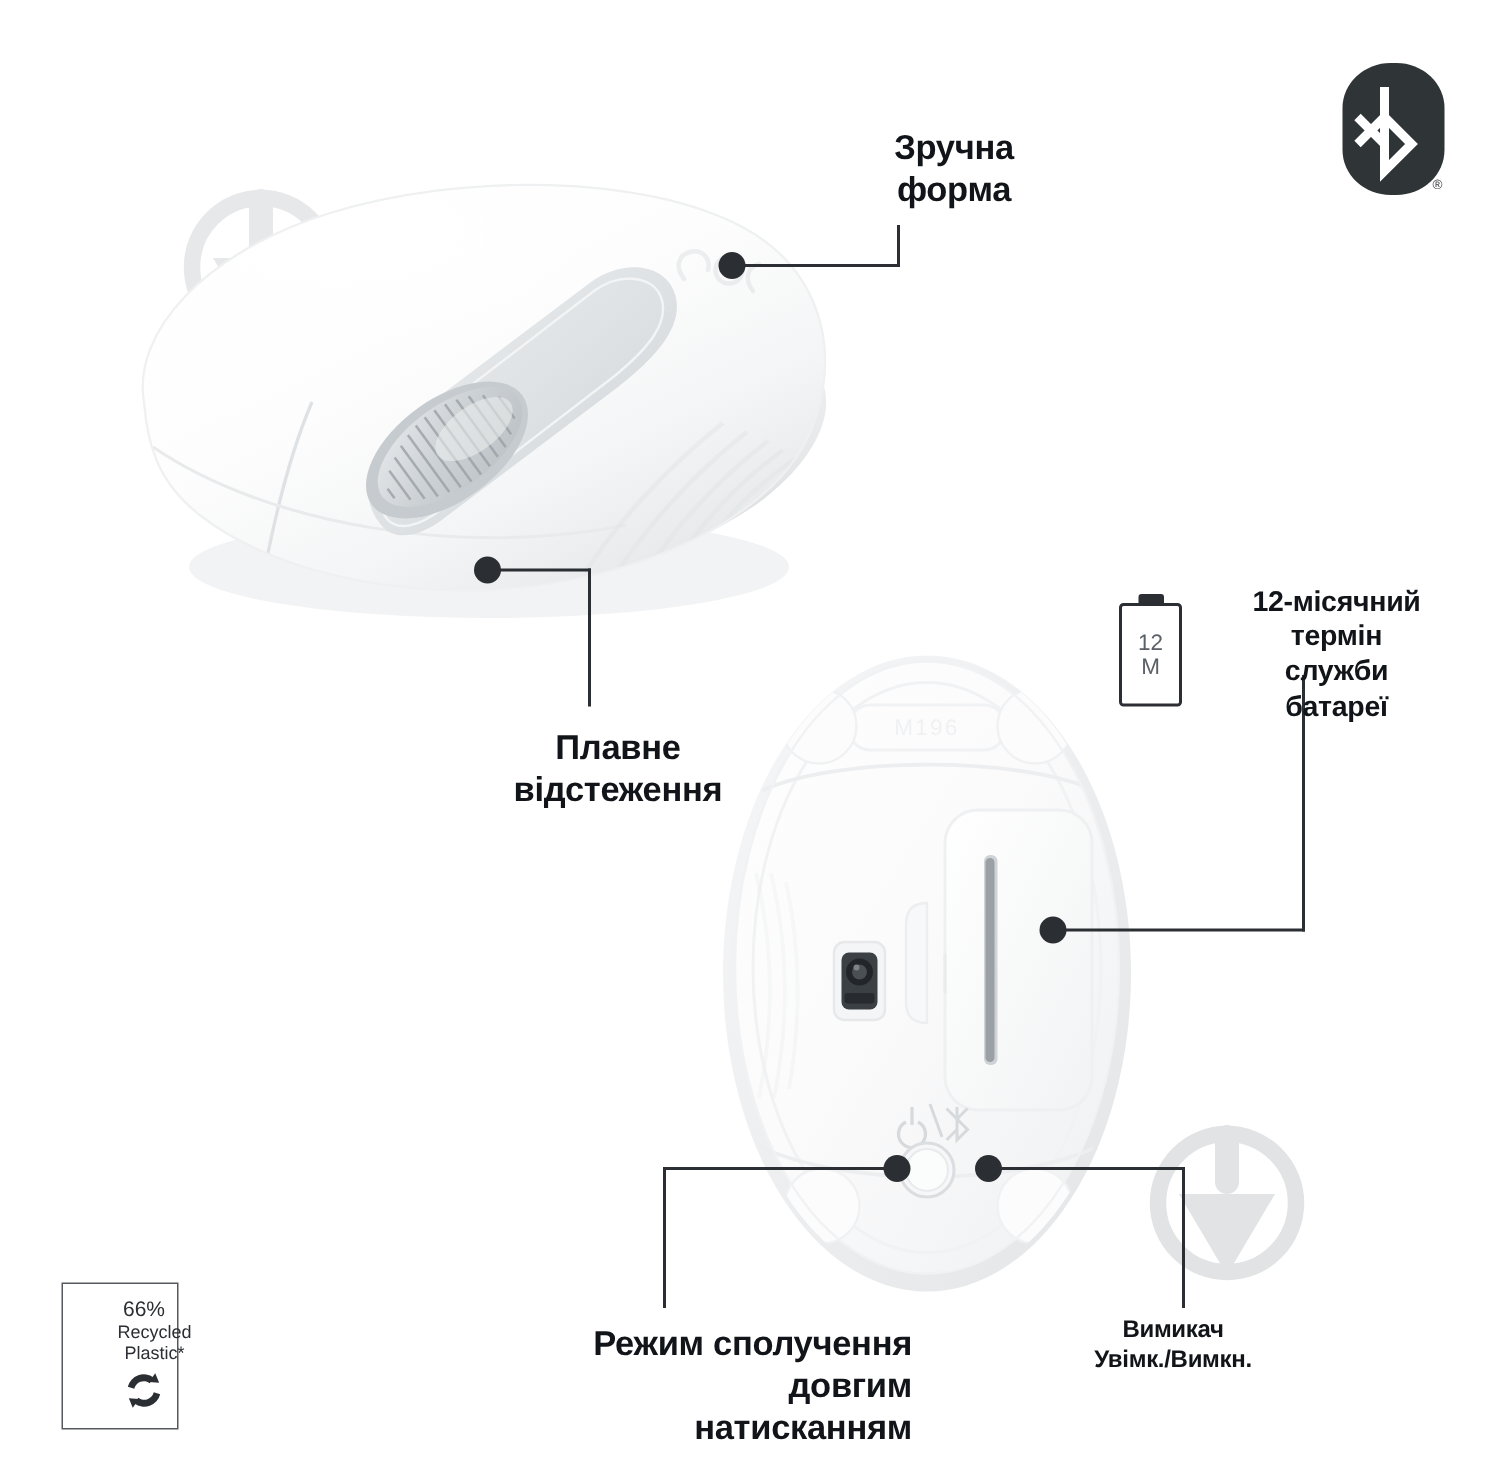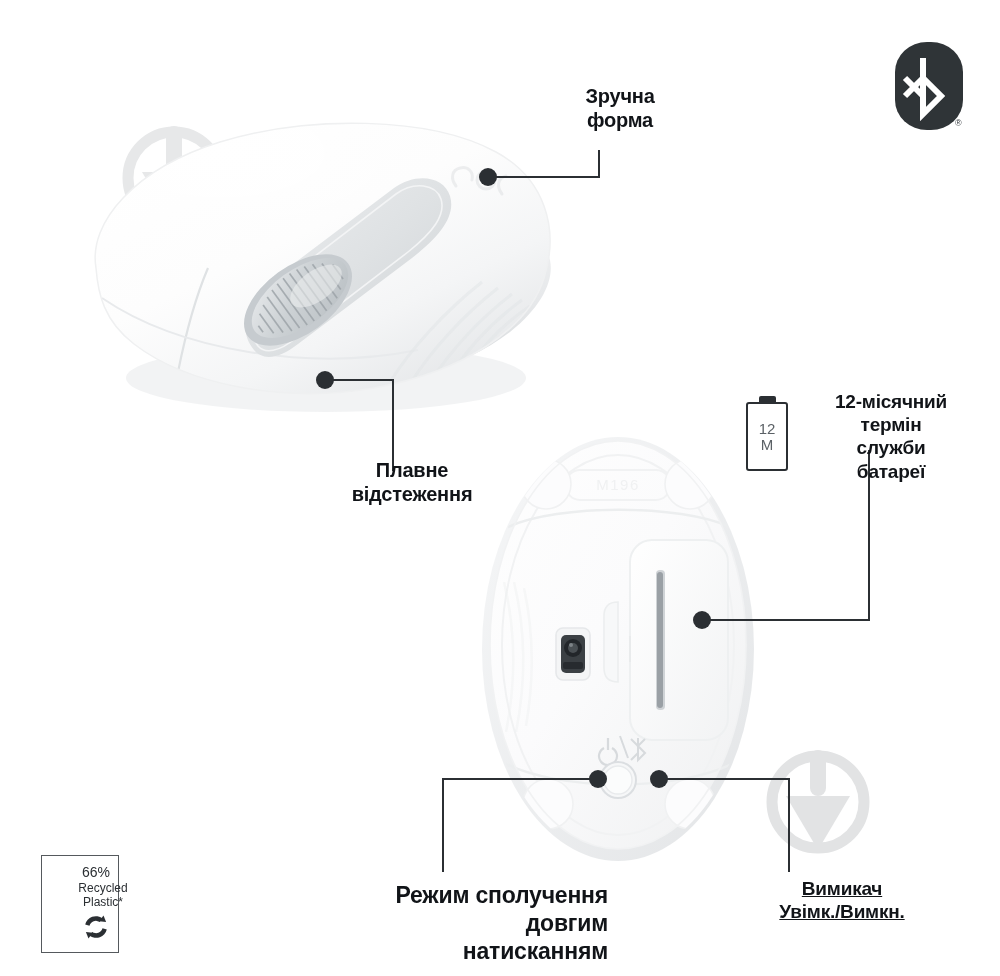--- a/index.html
+++ b/index.html
@@ -376,36 +376,36 @@
   <div class="lead-dot" style="left:693px; top:611px; width:18px; height:18px;"></div>
 
   <div class="lead-h" style="left:442px; top:778px; width:157px;"></div>
   <div class="lead-v" style="left:442px; top:778px; height:94px;"></div>
   <div class="lead-dot" style="left:589px; top:770px; width:18px; height:18px;"></div>
 
   <div class="lead-h" style="left:658px; top:778px; width:132px;"></div>
   <div class="lead-v" style="left:788px; top:778px; height:94px;"></div>
   <div class="lead-dot" style="left:650px; top:770px; width:18px; height:18px;"></div>
 
-  <div class="callout c-center" style="left:520px; top:84px; width:200px; font-size:20px;">Зручна
+  <div class="callout c-center" style="left:536px; top:84px; width:200px; font-size:23px;">Зручна
 форма</div>
 
-  <div class="callout c-center" style="left:292px; top:458px; width:240px; font-size:20px;">Плавне
+  <div class="callout c-center" style="left:292px; top:484px; width:240px; font-size:23px;">Плавне
 відстеження</div>
 
   <div class="callout c-center" style="left:796px; top:390px; width:190px; font-size:19px;">12-місячний
 термін
 служби
 батареї</div>
 
   <div class="callout c-center" style="left:288px; top:881px; width:320px; font-size:23px;text-align:right;">Режим сполучення
 довгим
 натисканням</div>
 
-  <div class="callout c-center" style="left:712px; top:877px; width:260px; font-size:19px;text-decoration:underline;">Вимикач
+  <div class="callout c-center" style="left:652px; top:877px; width:260px; font-size:16px;">Вимикач
 Увімк./Вимкн.</div>
 
   <div class="batt-wrap" style="left:745px; top:396px; width:44px; height:76px;">
     <div class="batt-nub" style="left:14px; top:0px; width:17px; height:7px;"></div>
     <div class="batt-body" style="left:1px; top:6px; width:42px; height:69px;">
       <div class="batt-txt">12</div>
       <div class="batt-txt">M</div>
     </div>
   </div>
 

